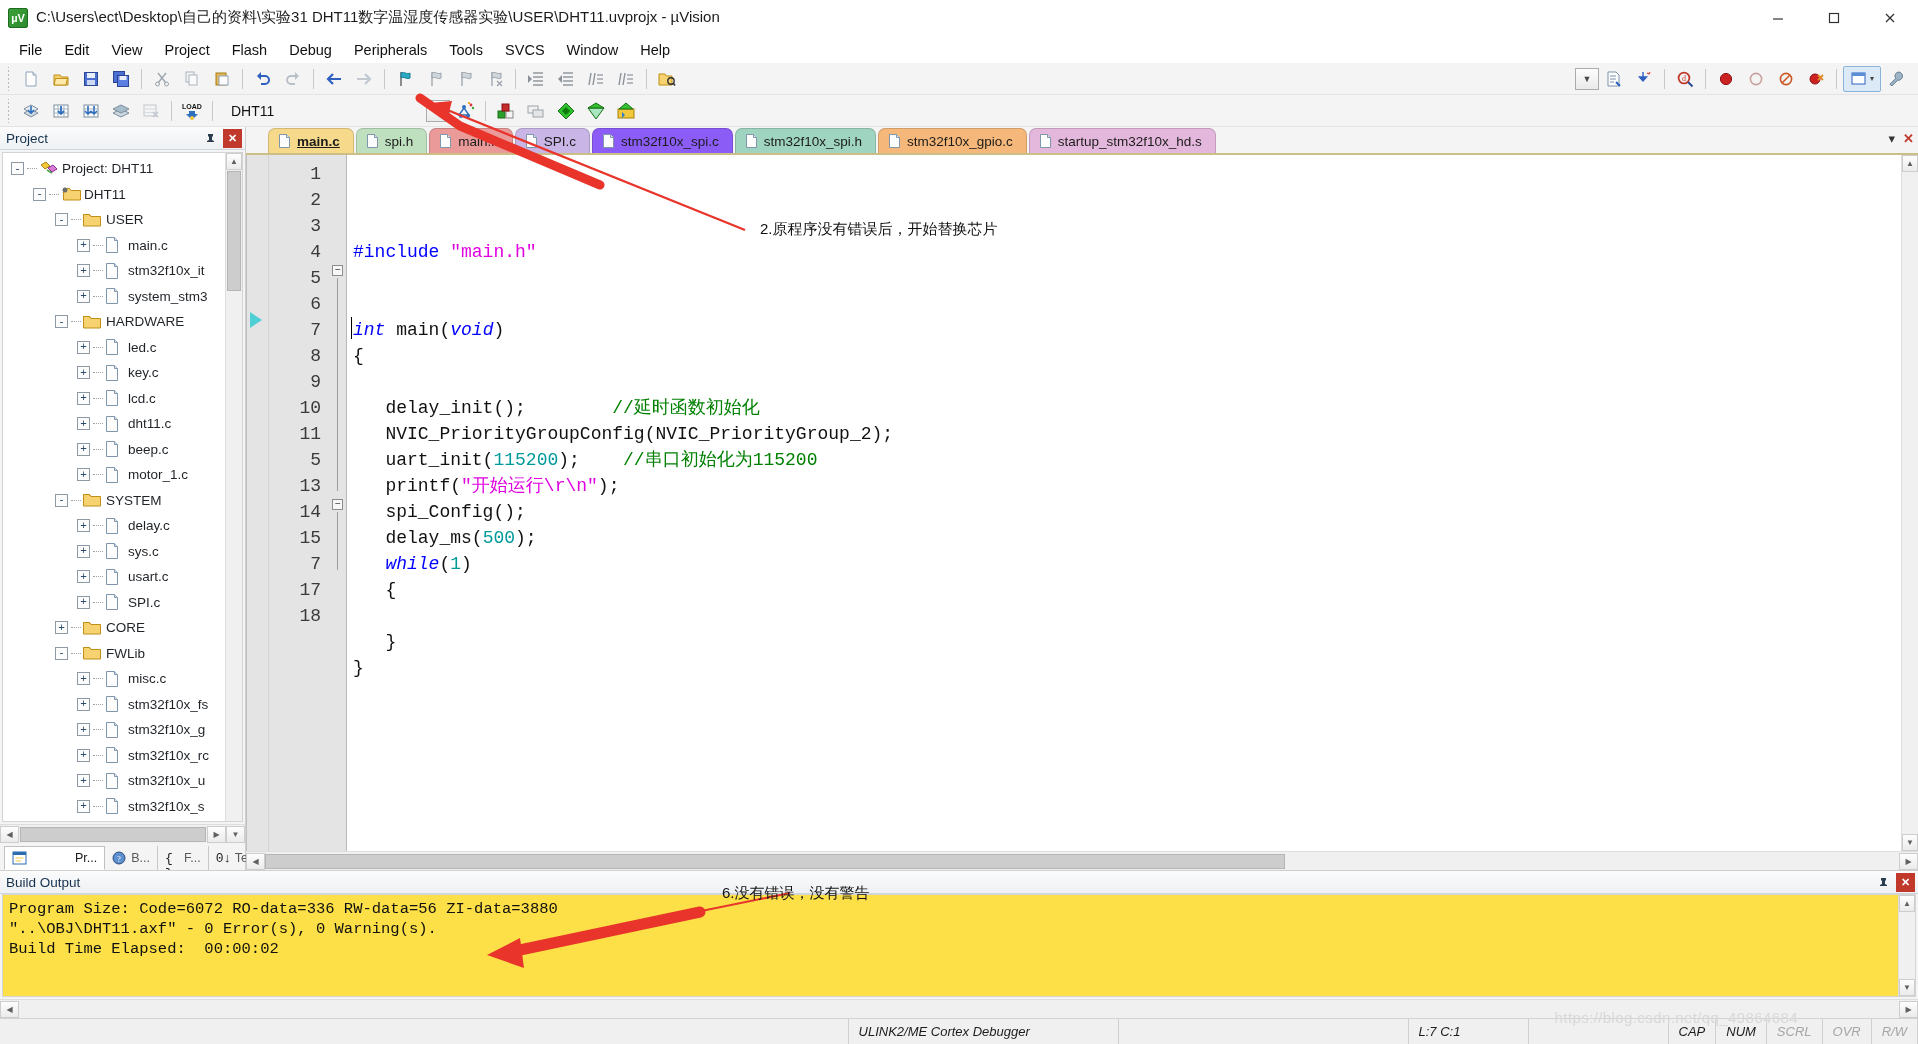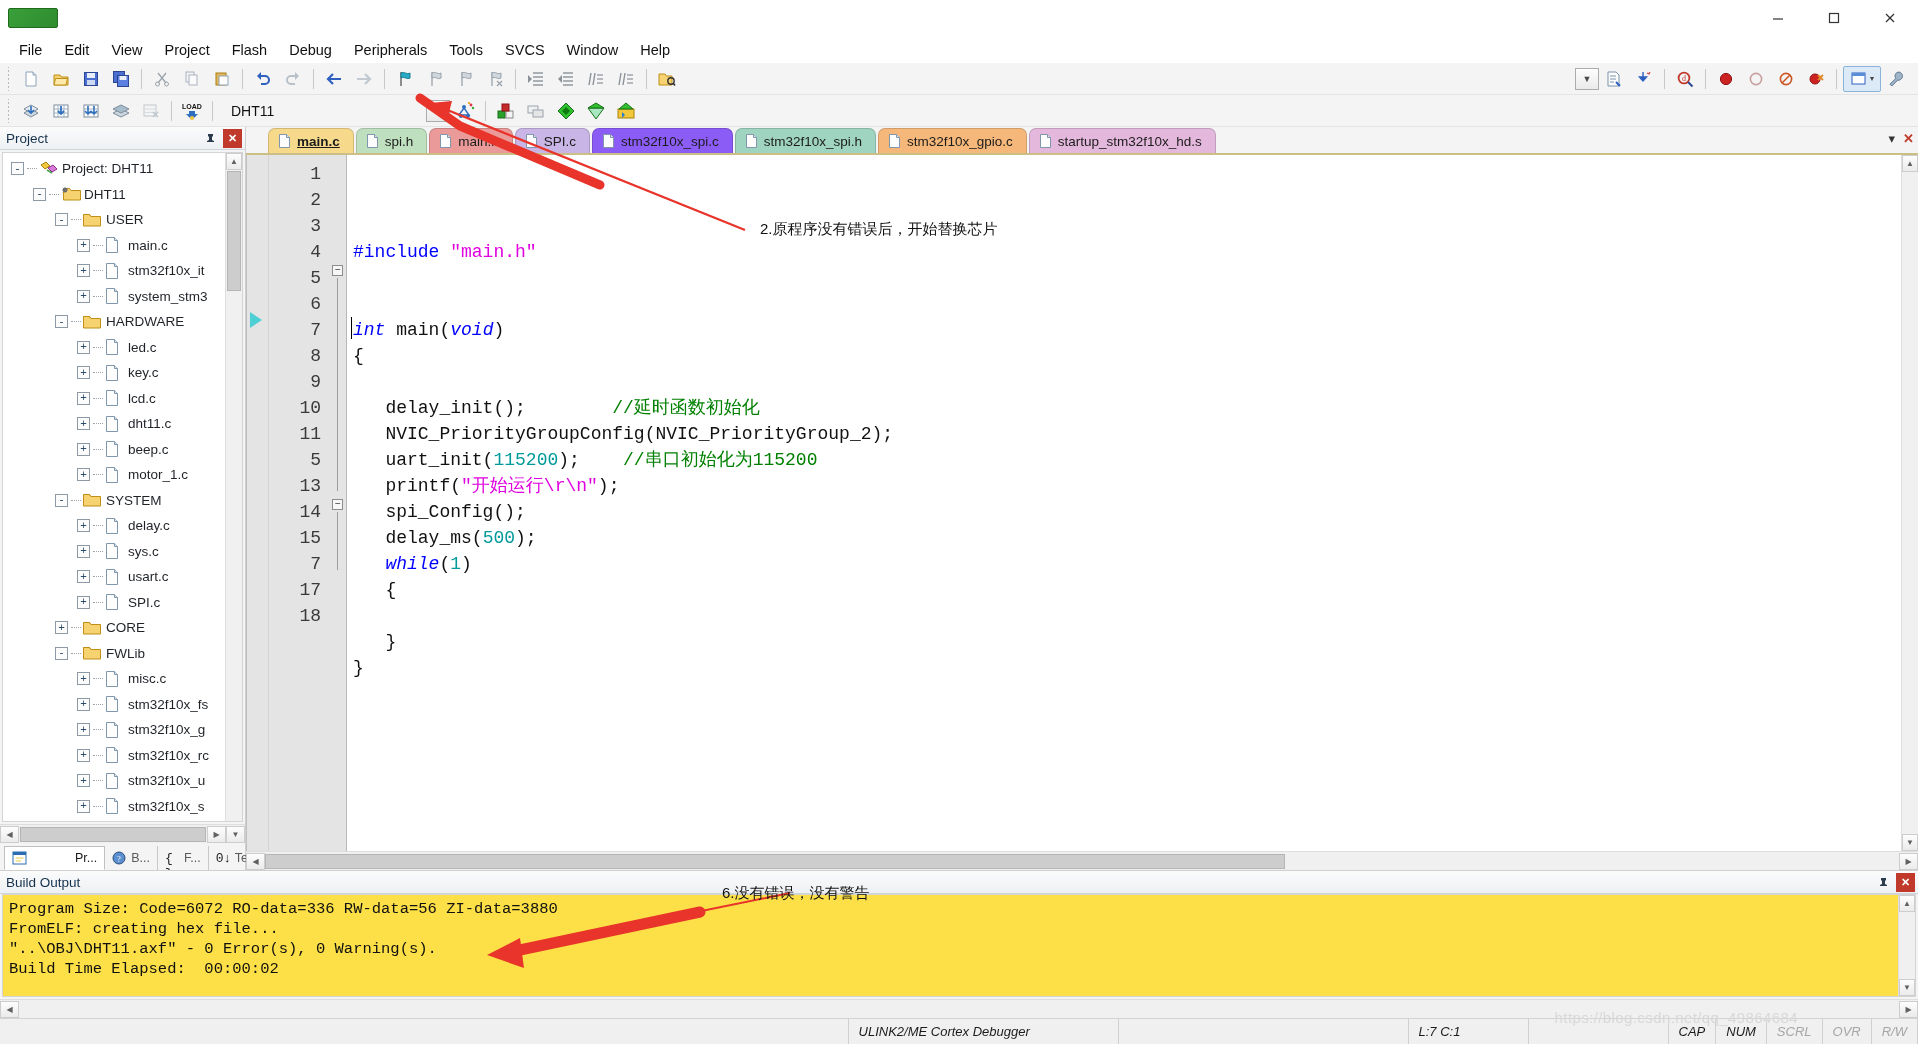--- a/index.html
+++ b/index.html
@@ -22,22 +22,22 @@
     height: 36px; flex: 0 0 36px;
     background: #ffffff;
     display: flex; align-items: center;
     padding-left: 8px;
     border-bottom: 1px solid #ffffff;
   }
   .app-icon {
     width: 20px; height: 20px; margin-right: 8px;
     background: linear-gradient(135deg,#3aa03a 0%, #2e8b2e 100%);
     border: 1px solid #1e6b1e;
-    color: #fff; font-size: 15px; line-height: 18px; text-align: center;
-    font-weight: bold; border-radius: 2px; padding-left: 48px;
+    color: #fff; font-size: 11px; line-height: 18px; text-align: center;
+    font-weight: bold; border-radius: 2px;
   }
   .title-text {
     font-size: 15px; color: #1b1b1b; white-space: nowrap;
     font-family: "Liberation Sans", sans-serif;
   }
   .win-buttons { margin-left: auto; display: flex; height: 36px; }
   .win-btn {
     width: 56px; height: 36px; display: flex; align-items: center; justify-content: center;
     color: #333; font-size: 16px;
   }
@@ -310,20 +310,21 @@
     font-family: "Liberation Sans", sans-serif; pointer-events: none; z-index: 41;
   }
 </style>
 </head>
 <body>
 
 <div id="app">
 
   <div class="titlebar">
     <div class="app-icon">µV</div>
+    <div class="title-text">C:\Users\ect\Desktop\自己的资料\实验31 DHT11数字温湿度传感器实验\USER\DHT11.uvprojx - µVision</div>
     <div class="win-buttons">
       <div class="win-btn">
         <svg width="14" height="14" viewBox="0 0 14 14">
             <line x1="2" y1="8" x2="12" y2="8" stroke="#333" stroke-width="1.2"></line>
           </svg>
       </div>
       <div class="win-btn">
         <svg width="14" height="14" viewBox="0 0 14 14">
             <rect x="2.5" y="2.5" width="9" height="9" fill="none" stroke="#333" stroke-width="1.2"></rect>
           </svg>
@@ -1133,21 +1134,21 @@
       <span>Build Output</span>
       <span class="spacer"></span>
       <span class="pin-btn">
         <svg width="11" height="11" viewBox="0 0 11 11">
             <path d="M3 1h5v2l-1 1v3l2 1v1H2V8l2-1V4L3 3z" fill="#2b3c4e"></path>
           </svg>
       </span>
       <span class="close-btn">✕</span>
     </div>
     <div class="build-body">
-      <div class="build-text" id="build-text"><div>Program Size: Code=6072 RO-data=336 RW-data=56 ZI-data=3880</div><div>FromELF: creating hex file...</div><div>"..\OBJ\DHT11.axf" - 0 Error(s), 0 Warning(s).</div><div>Build Time Elapsed:  00:00:02</div></div>
+      <div class="build-text" id="build-text"><div>Program Size: Code=6072 RO-data=336 RW-data=56 ZI-data=3880</div><div>"..\OBJ\DHT11.axf" - 0 Error(s), 0 Warning(s).</div><div>Build Time Elapsed:  00:00:02</div></div>
       <div class="tree-vscroll">
         <div class="sb-arrow">▲</div>
         <div class="sb-track"></div>
         <div class="sb-arrow">▼</div>
       </div>
     </div>
     <div class="build-hscroll">
       <div class="hsb-arrow">◀</div>
       <div style="flex:1 1 auto"></div>
       <div class="hsb-arrow">▶</div>

